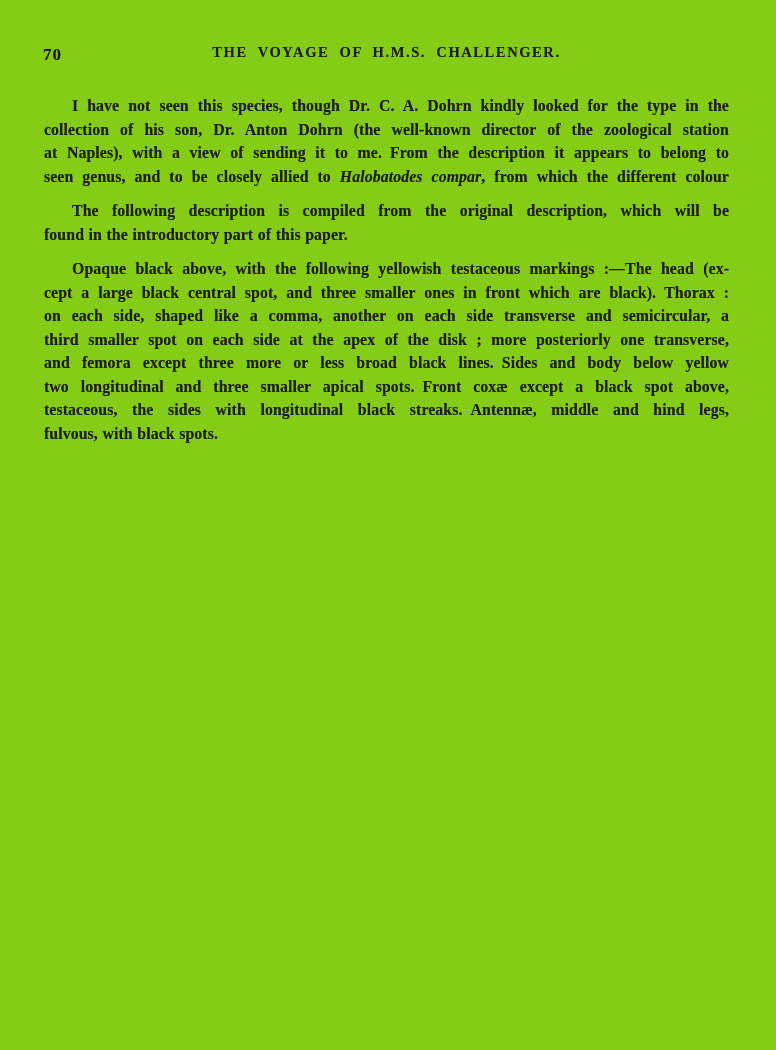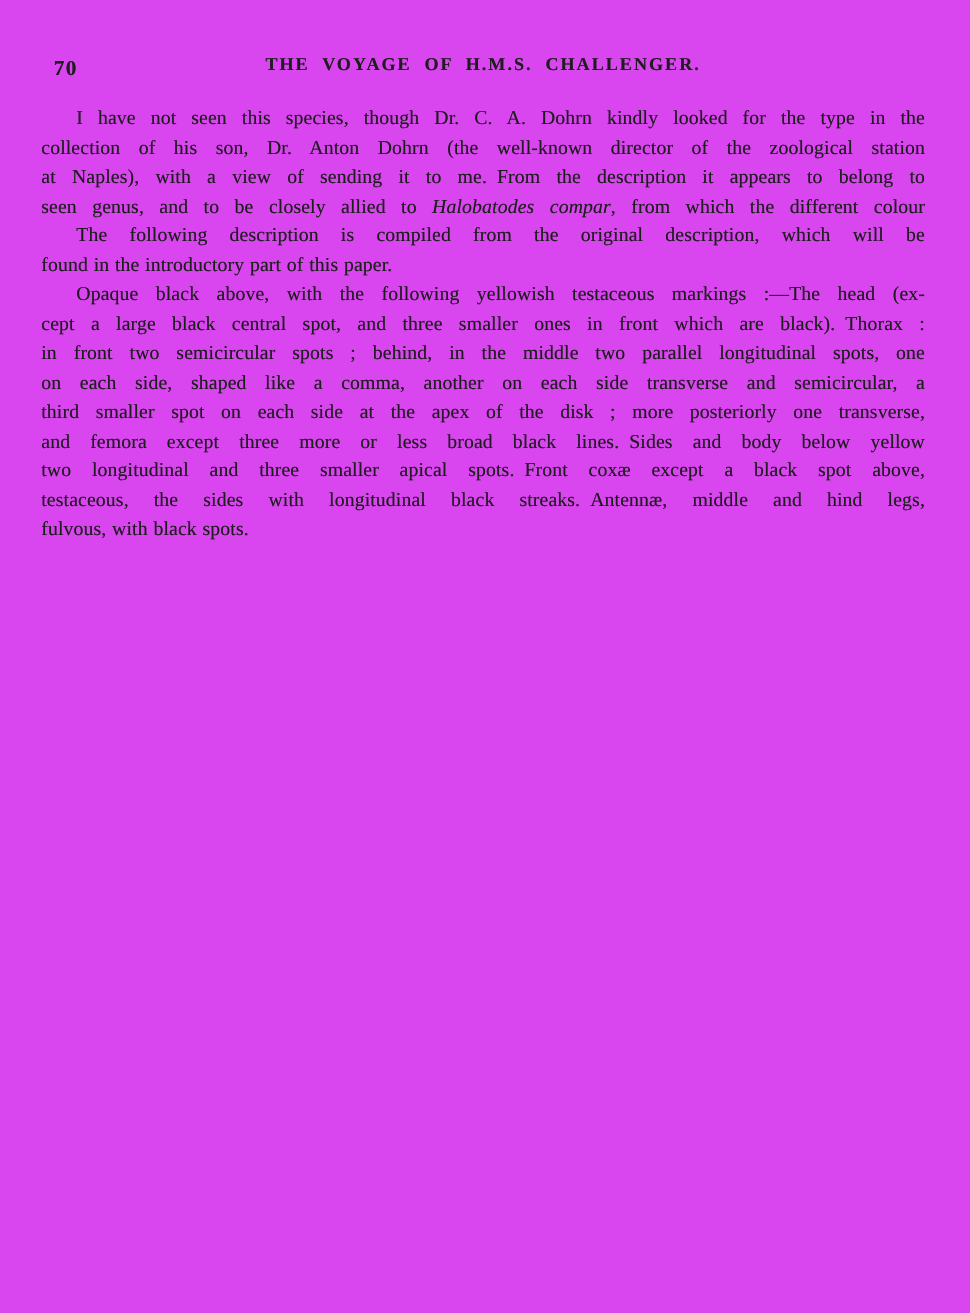--- a/index.html
+++ b/index.html
@@ -4,21 +4,21 @@
 <style>
   html, body {
     margin: 0;
     padding: 0;
     background: #ffffff;
   }
   .page {
     position: relative;
     width: 776px;
     height: 1050px;
-    background: #d946ef;
+    background: #84cc16;
     color: #1e1e1e;
     font-family: "Liberation Serif", serif;
     overflow: hidden;
   }
   .running-head {
     position: absolute;
     top: 44px;
     left: 33px;
     width: 707px;
     height: 20px;
@@ -41,22 +41,23 @@
     word-spacing: 5px;
     text-shadow: 0 0 0.4px rgba(25,25,25,0.55);
   }
   .text-block {
     position: absolute;
     top: 83px;
     left: 33px;
     width: 707px;
   }
   .paragraph {
-    margin: 0;
+    margin: 11px;
     padding: 0;
+    font-weight: bold;
   }
   .line {
     font-size: 15.8px;
     line-height: 23.5px;
     height: 23.5px;
     overflow: hidden;
     text-align: justify;
     text-align-last: justify;
     text-justify: inter-word;
     word-spacing: 0.5px;
@@ -93,21 +94,20 @@
     </section>
 
     <section class="paragraph">
       <div class="line indent">The following description is compiled from the original description, which will be</div>
       <div class="line last">found in the introductory part of this paper.</div>
     </section>
 
     <section class="paragraph">
       <div class="line indent">Opaque black above, with the following yellowish testaceous markings :—The head (ex-</div>
       <div class="line">cept a large black central spot, and three smaller ones in front which are black). Thorax :</div>
-      <div class="line">in front two semicircular spots ; behind, in the middle two parallel longitudinal spots, one</div>
       <div class="line">on each side, shaped like a comma, another on each side transverse and semicircular, a</div>
       <div class="line">third smaller spot on each side at the apex of the disk ; more posteriorly one transverse,</div>
       <div class="line">and femora except three more or less broad black lines. Sides and body below yellow</div>
       <div class="line">two longitudinal and three smaller apical spots. Front coxæ except a black spot above,</div>
       <div class="line">testaceous, the sides with longitudinal black streaks. Antennæ, middle and hind legs,</div>
       <div class="line last">fulvous, with black spots.</div>
     </section>
 
   </main>
 

